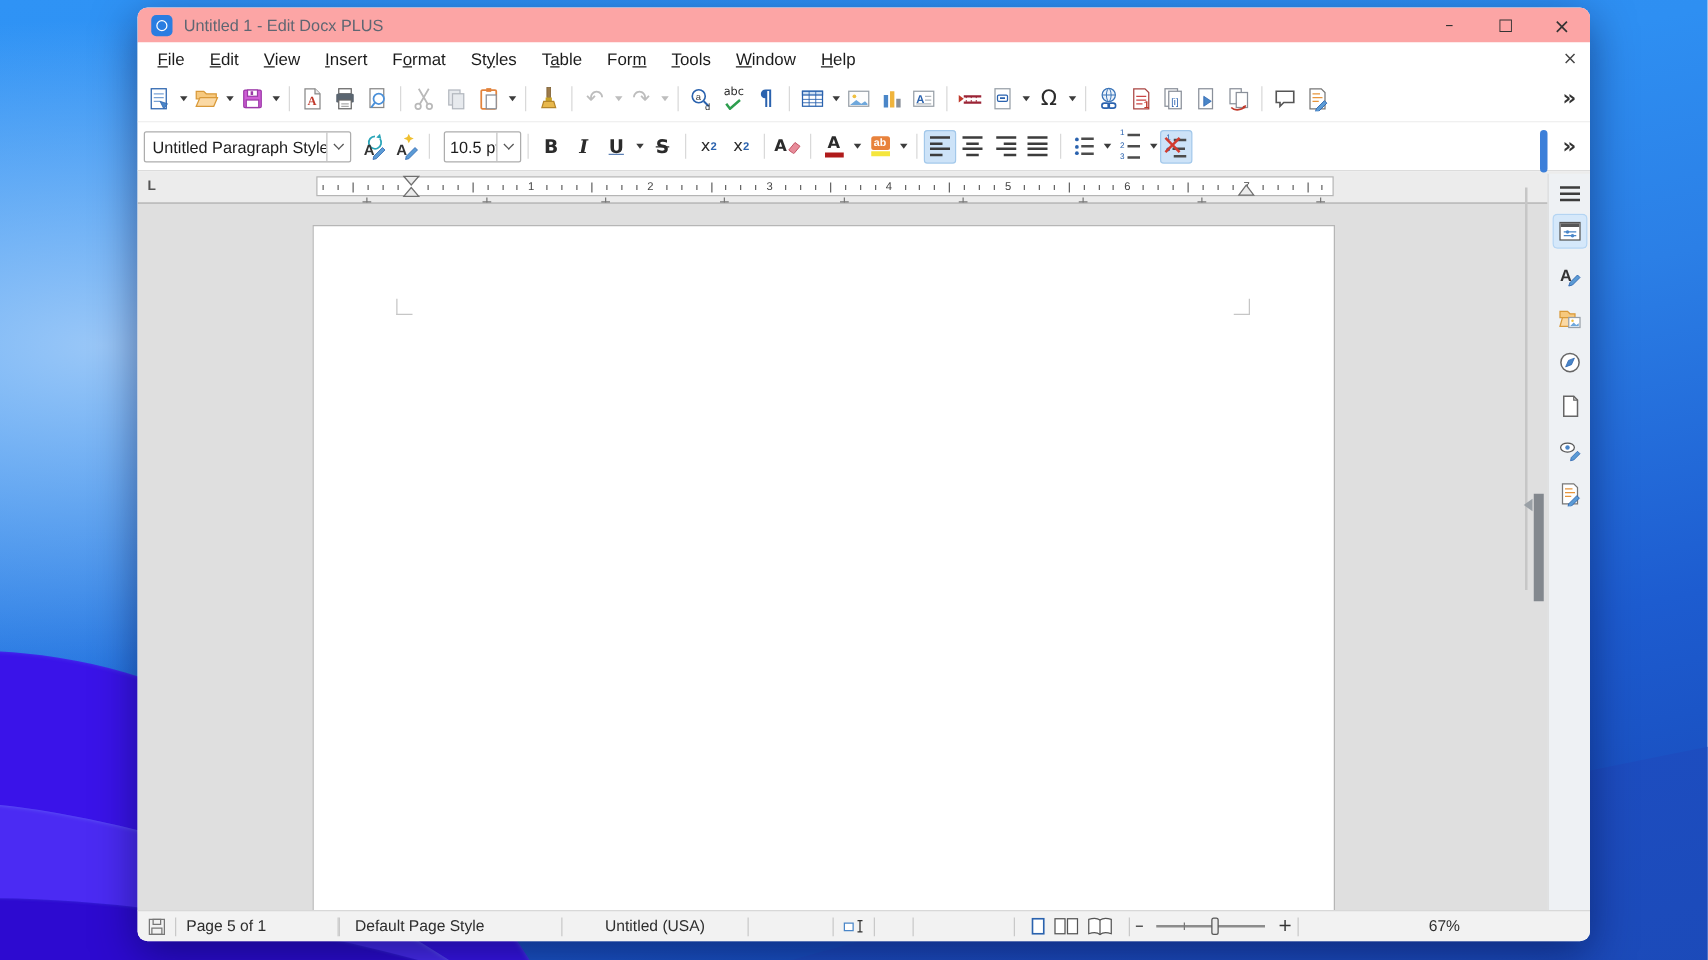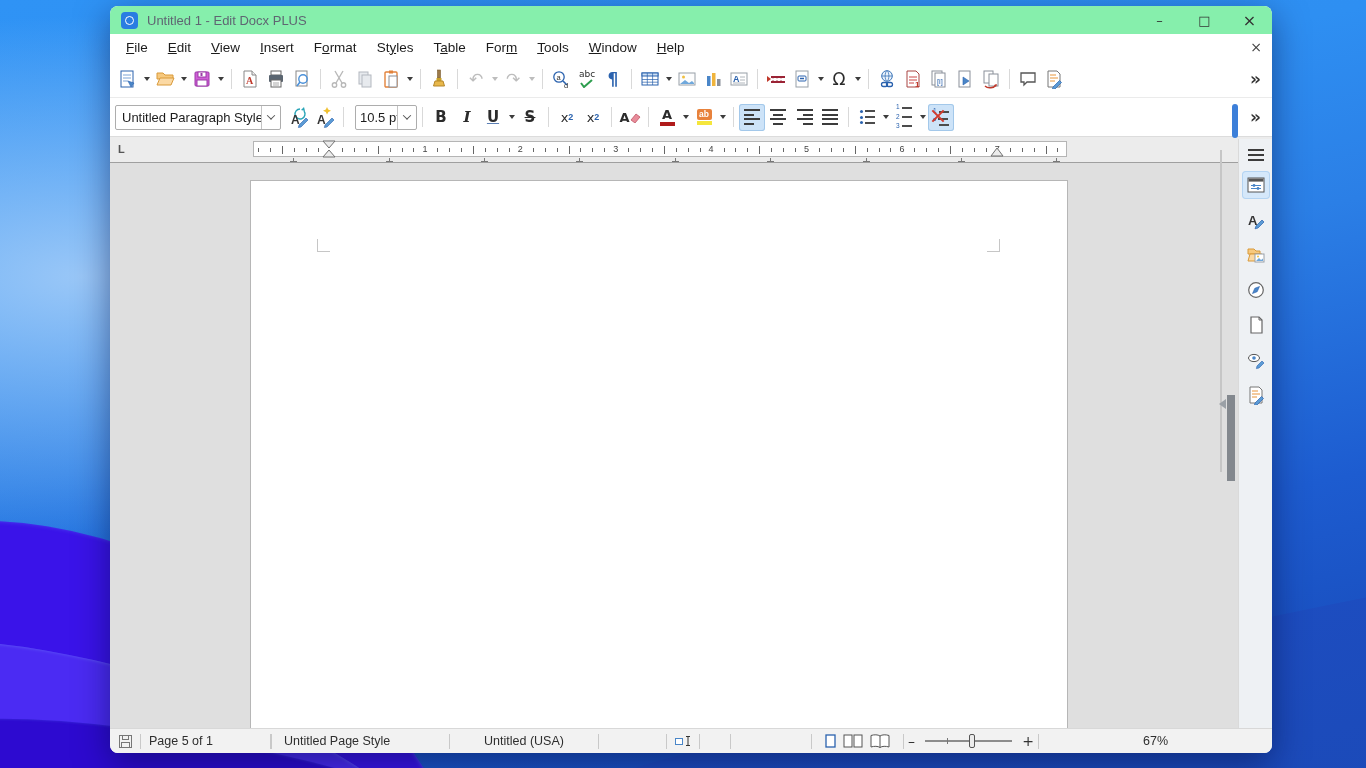--- a/index.html
+++ b/index.html
@@ -23,21 +23,21 @@
     transform:rotate(10deg); box-shadow:0 -2px 5px #86a8fa inset; }
   .petal3 { position:absolute; left:-260px; top:735px; width:900px; height:300px;
     background:#2d0ad0; border-radius:60% 100% 0 60% / 60% 100% 0 60%;
     transform:rotate(6deg); box-shadow:0 -2px 4px #5e7ef2 inset; }
 
   
   .window { position:absolute; left:110px; top:6px; width:1162px; height:747px;
     background:#fff; border-radius:8px; overflow:hidden;
     box-shadow:0 10px 34px rgba(0,10,60,.5); }
 
-  .titlebar { height:28px; background:#86efac; display:flex; align-items:center; }
+  .titlebar { height:28px; background:#fca5a5; display:flex; align-items:center; }
   .appicon { width:17px; height:17px; margin-left:11px; border-radius:4px; background:#2a7de1;
     display:flex; align-items:center; justify-content:center; }
   .appicon i { display:block; width:9px; height:9px; border:1.6px solid #fff; border-radius:50%; }
   .title-text { margin-left:9px; font-size:13px; color:#5f6672; }
   .wcontrols { margin-left:auto; display:flex; height:100%; }
   .wbtn { width:45px; height:100%; display:flex; align-items:center; justify-content:center;
     font-size:13px; color:#333; font-family:"DejaVu Sans",sans-serif; }
 
   .menubar { height:26px; background:#fff; display:flex; align-items:center; padding-left:6px;
     font-size:13.5px; color:#1c1c1c; }
@@ -725,21 +725,21 @@
         <svg width="15" height="15">
             <rect x="1.5" y="1.5" width="12" height="12" fill="none" stroke="#777"></rect>
             <rect x="4.5" y="1.5" width="6" height="4" fill="none" stroke="#777"></rect>
             <rect x="3.5" y="8.5" width="8" height="5" fill="none" stroke="#777"></rect>
           </svg>
       </div>
       <div class="ssep"></div>
       <div class="ssec" style="width:129px;padding-left:8px">Page 5 of 1</div>
       <div class="ssep"></div>
       <div class="ssep"></div>
-      <div class="ssec" style="width:177px;padding-left:12px">Untitled Page Style</div>
+      <div class="ssec" style="width:177px;padding-left:12px">Default Page Style</div>
       <div class="ssep"></div>
       <div class="ssec" style="width:148px;justify-content:center">Untitled (USA)</div>
       <div class="ssep"></div>
       <div class="ssec" style="width:67px"></div>
       <div class="ssep"></div>
       <div class="ssec" style="width:32px;justify-content:center">
         <svg width="18" height="16">
             <rect x="1.5" y="5.5" width="7" height="6" fill="#fff" stroke="#4a86c8"></rect>
             <path d="M12 3.5h4M14 3.5v9M12 12.5h4" stroke="#333"></path>
           </svg>

